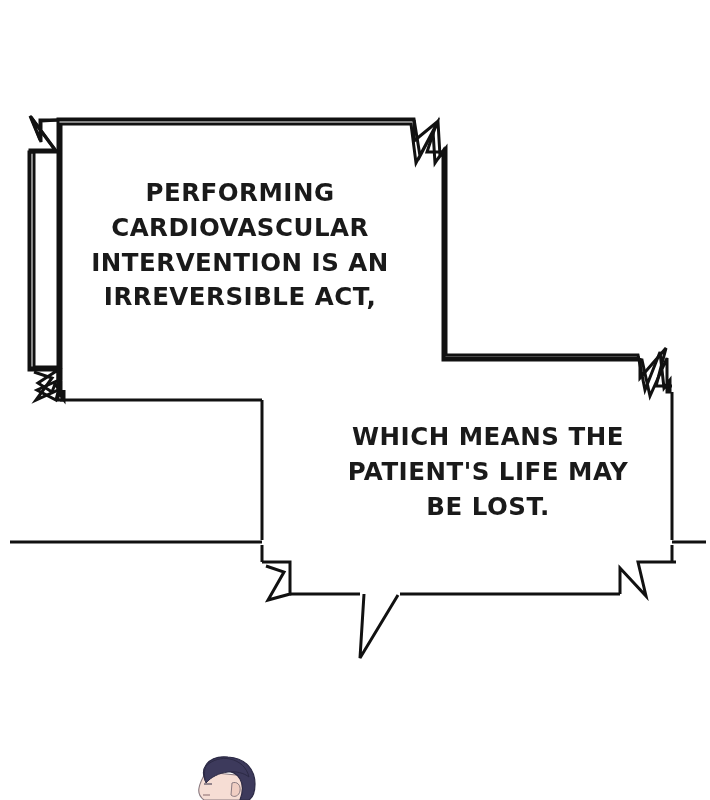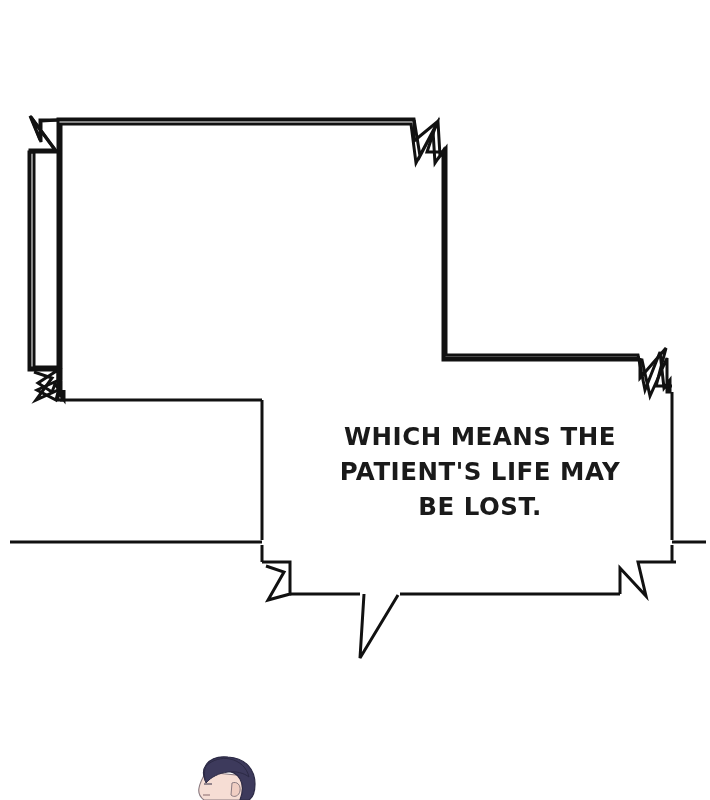--- a/index.html
+++ b/index.html
@@ -35,21 +35,21 @@
     white-space: pre-line;
     user-select: none;
   }
   #bubble1-text {
     left: 60px;
     top: 176px;
     width: 360px;
     font-size: 24.5px;
   }
   #bubble2-text {
-    left: 300px;
+    left: 308px;
     top: 420px;
     width: 360px;
     font-size: 24.5px;
   }
 </style>
 </head>
 <body>
 
 <div id="page">
 
@@ -182,18 +182,22 @@
                C 219 773, 211 777, 206 783
                C 204 777, 204 770, 206 766 Z"></path>
 
       <line x1="204" y1="784" x2="212" y2="784" stroke="#6a5f6e" stroke-width="1.4"></line>
 
       <line x1="203" y1="795" x2="210" y2="795" stroke="#9a7d7d" stroke-width="1.2"></line>
     </g>
 
   </svg>
 
+  <div class="bubble-text" id="bubble1-text">PERFORMING
+CARDIOVASCULAR
+INTERVENTION IS AN
+IRREVERSIBLE ACT,</div>
 
   <div class="bubble-text" id="bubble2-text">WHICH MEANS THE
 PATIENT'S LIFE MAY
 BE LOST.</div>
 
 </div>
 
 </body></html>

